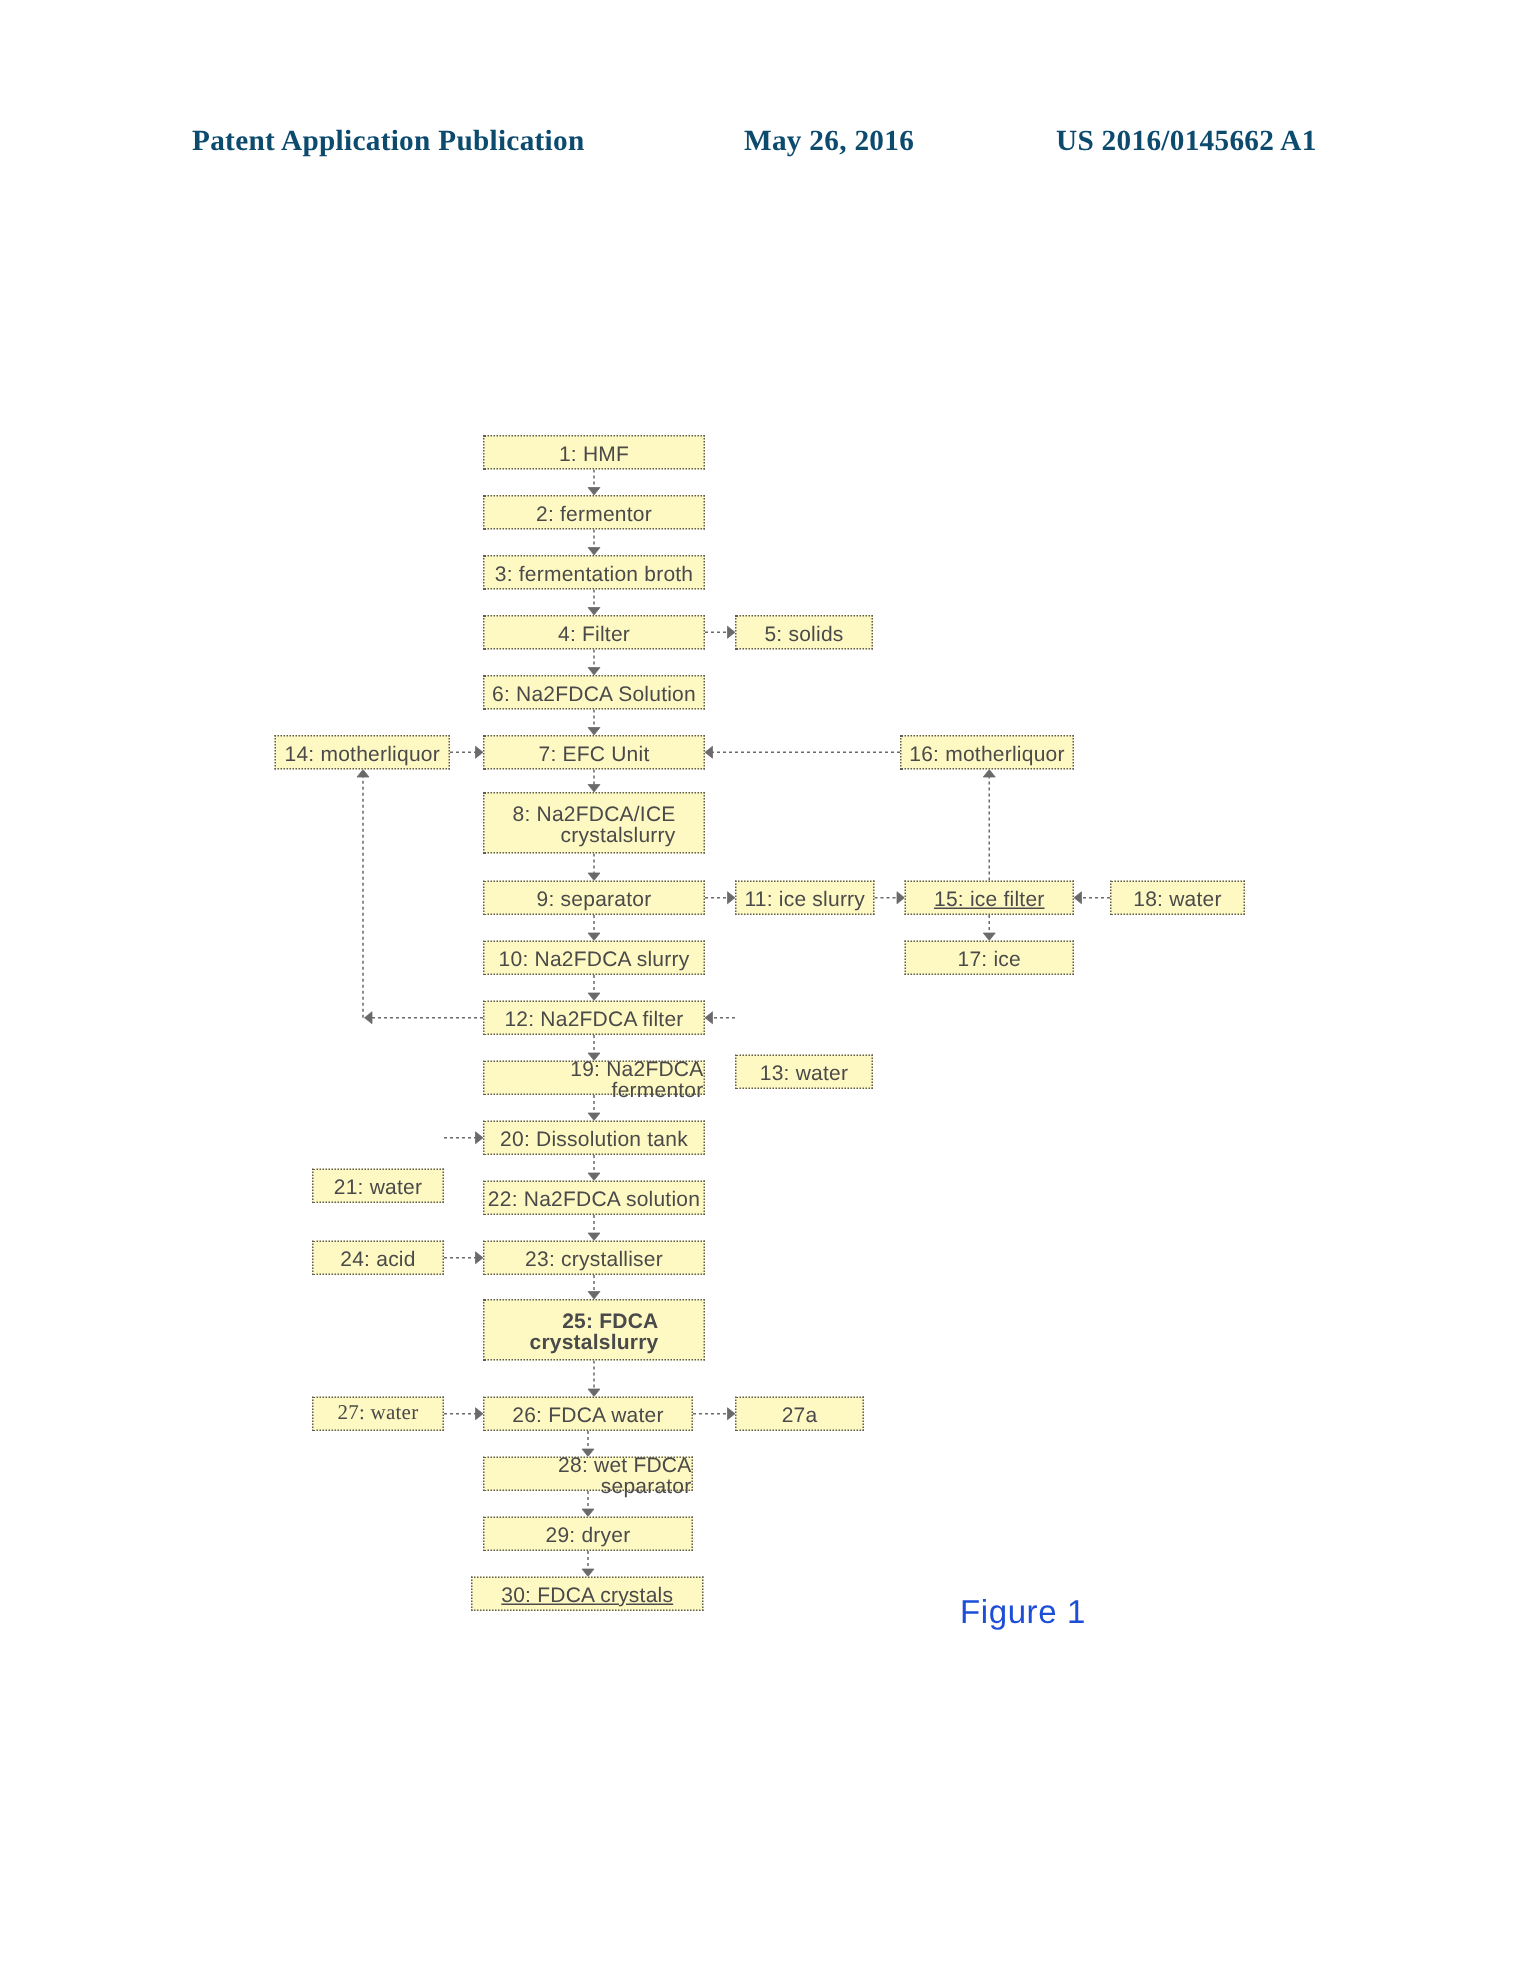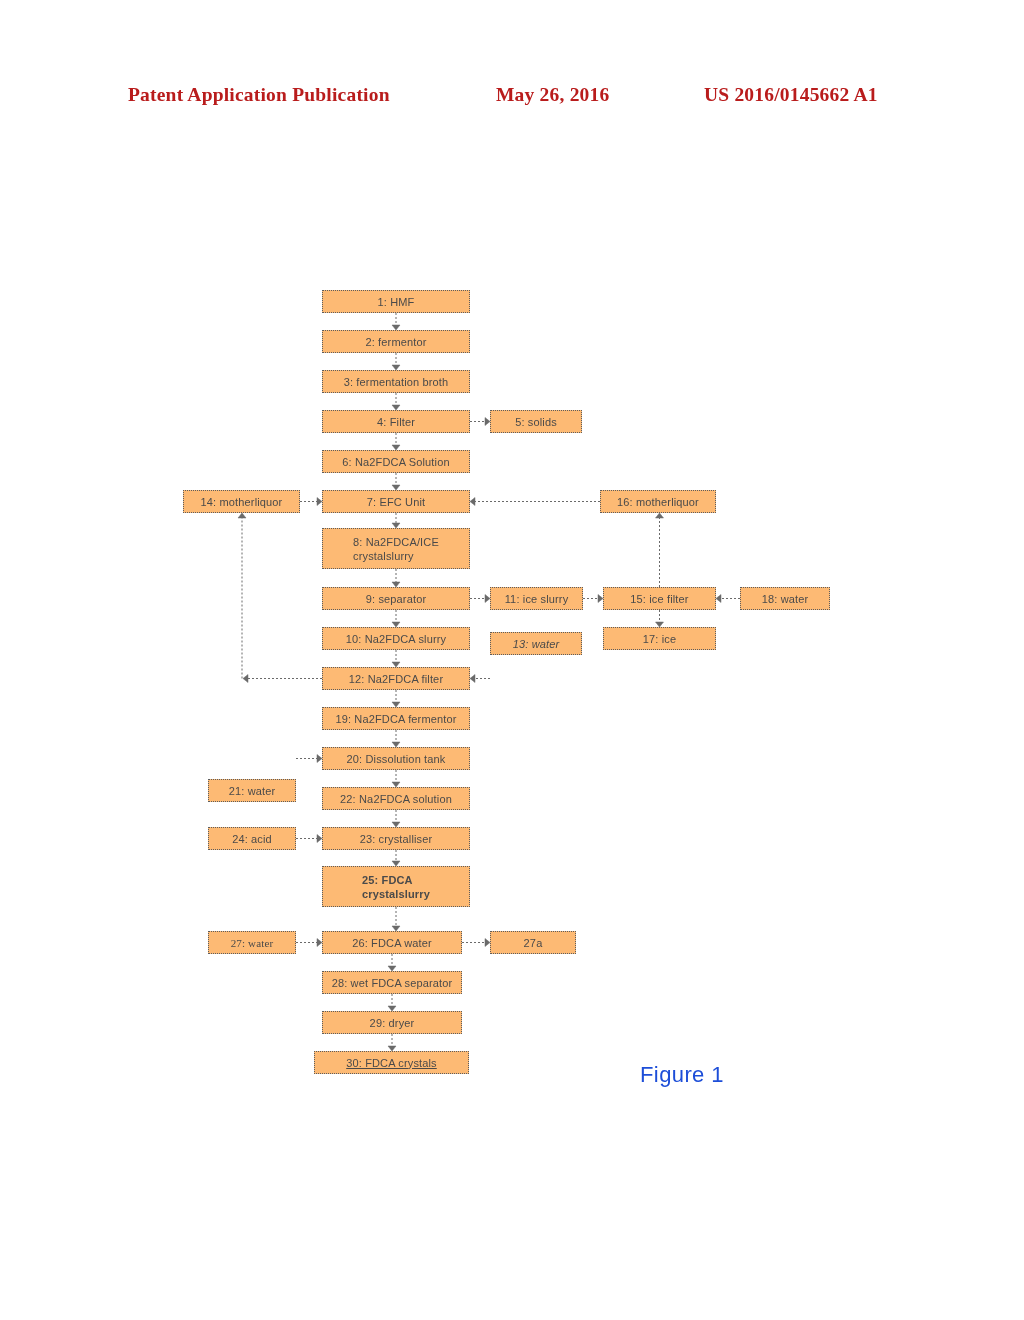--- a/index.html
+++ b/index.html
@@ -21,21 +21,21 @@
     left: 0;
     top: 84px;
     width: 1024px;
     height: 28px;
   }
   #page-header .hdr {
     position: absolute;
     font-family: "Liberation Serif", serif;
     font-weight: bold;
     font-size: 19.5px;
-    color: #b91c1c;
+    color: #0c4a6e;
     letter-spacing: 0.2px;
     white-space: nowrap;
     top: 0;
   }
   #hdr-title   { left: 128px; }
   #hdr-date    { left: 496px; }
   #hdr-patno   { left: 704px; }
 
   
   #diagram {
@@ -52,28 +52,28 @@
     width: 1024px;
     height: 1320px;
     overflow: visible;
   }
 
   
   .node {
     position: absolute;
     box-sizing: border-box;
     border: 1px dotted #5d5d5d;
-    background: #fdba74;
+    background: #fef9c3;
     display: flex;
     align-items: center;
     justify-content: center;
-    text-align: left;
+    text-align: right;
     color: #4a4a4a;
     font-family: "Liberation Sans", sans-serif;
-    font-size: 11px;
+    font-size: 14px;
     line-height: 14px;
     letter-spacing: 0.15px;
     white-space: pre-line;
     z-index: 2;
   }
 
   
   #fig-caption {
     position: absolute;
     left: 640px;
@@ -170,26 +170,26 @@
       <div class="node" style="left: 322px; top: 410px; width: 148px; height: 23px;">4: Filter</div>
       <div class="node" style="left: 490px; top: 410px; width: 92px; height: 23px;">5: solids</div>
       <div class="node" style="left: 322px; top: 450px; width: 148px; height: 23px;">6: Na2FDCA Solution</div>
       <div class="node" style="left: 322px; top: 490px; width: 148px; height: 23px;">7: EFC Unit</div>
       <div class="node" style="left: 183px; top: 490px; width: 117px; height: 23px;">14: motherliquor</div>
       <div class="node" style="left: 600px; top: 490px; width: 116px; height: 23px;">16: motherliquor</div>
       <div class="node" style="left: 322px; top: 528px; width: 148px; height: 41px;">8: Na2FDCA/ICE
 crystalslurry</div>
       <div class="node" style="left: 322px; top: 587px; width: 148px; height: 23px;">9: separator</div>
       <div class="node" style="left: 490px; top: 587px; width: 93px; height: 23px;">11: ice slurry</div>
-      <div class="node" style="left: 603px; top: 587px; width: 113px; height: 23px;">15: ice filter</div>
+      <div class="node" style="left: 603px; top: 587px; width: 113px; height: 23px; text-decoration: underline;">15: ice filter</div>
       <div class="node" style="left: 740px; top: 587px; width: 90px; height: 23px;">18: water</div>
       <div class="node" style="left: 322px; top: 627px; width: 148px; height: 23px;">10: Na2FDCA slurry</div>
       <div class="node" style="left: 603px; top: 627px; width: 113px; height: 23px;">17: ice</div>
       <div class="node" style="left: 322px; top: 667px; width: 148px; height: 23px;">12: Na2FDCA filter</div>
-      <div class="node" style="left: 490px; top: 632px; width: 92px; height: 23px; font-style: italic;">13: water</div>
+      <div class="node" style="left: 490px; top: 703px; width: 92px; height: 23px;">13: water</div>
       <div class="node" style="left: 322px; top: 707px; width: 148px; height: 23px;">19: Na2FDCA fermentor</div>
       <div class="node" style="left: 322px; top: 747px; width: 148px; height: 23px;">20: Dissolution tank</div>
       <div class="node" style="left: 208px; top: 747px; width: 88px; height: 23px; margin-top: 32px;">21: water</div>
       <div class="node" style="left: 322px; top: 787px; width: 148px; height: 23px;">22: Na2FDCA solution</div>
       <div class="node" style="left: 322px; top: 827px; width: 148px; height: 23px;">23: crystalliser</div>
       <div class="node" style="left: 208px; top: 827px; width: 88px; height: 23px;">24: acid</div>
       <div class="node" style="left: 322px; top: 866px; width: 148px; height: 41px; font-weight: bold;">25: FDCA
 crystalslurry</div>
       <div class="node" style="left: 322px; top: 931px; width: 140px; height: 23px;">26: FDCA water</div>
       <div class="node" style="left: 208px; top: 931px; width: 88px; height: 23px; font-family: Liberation Serif, serif;">27: water</div>

